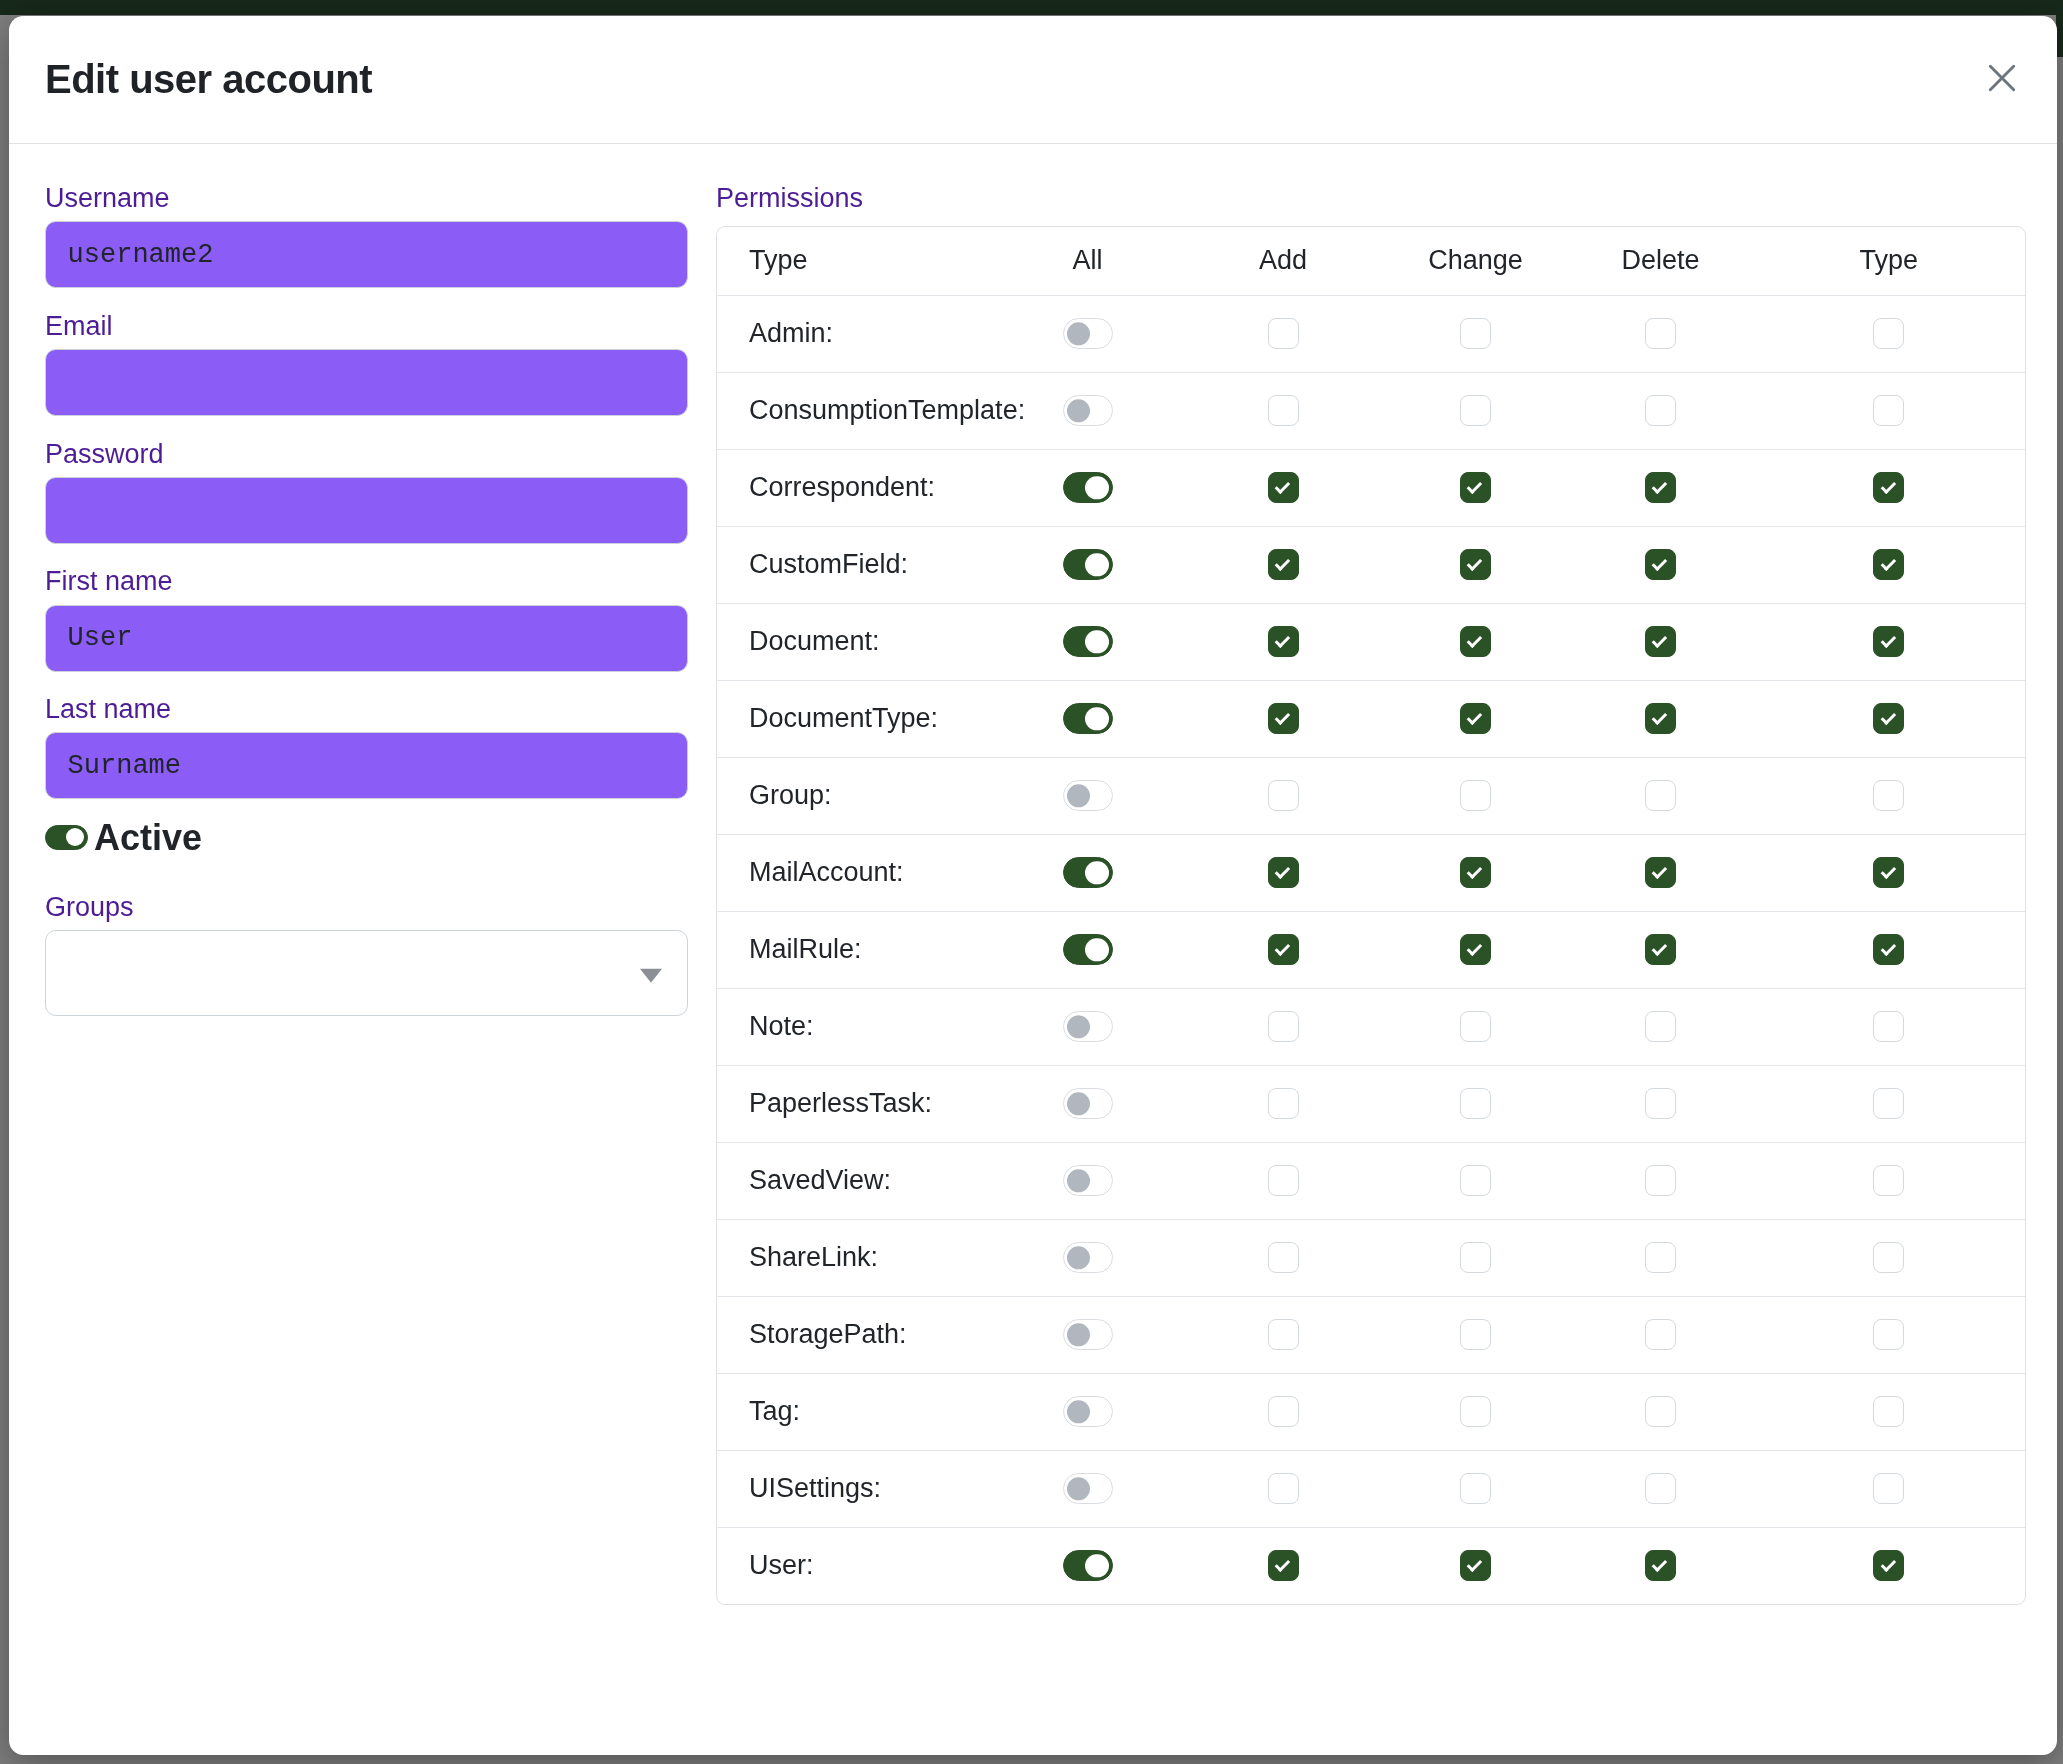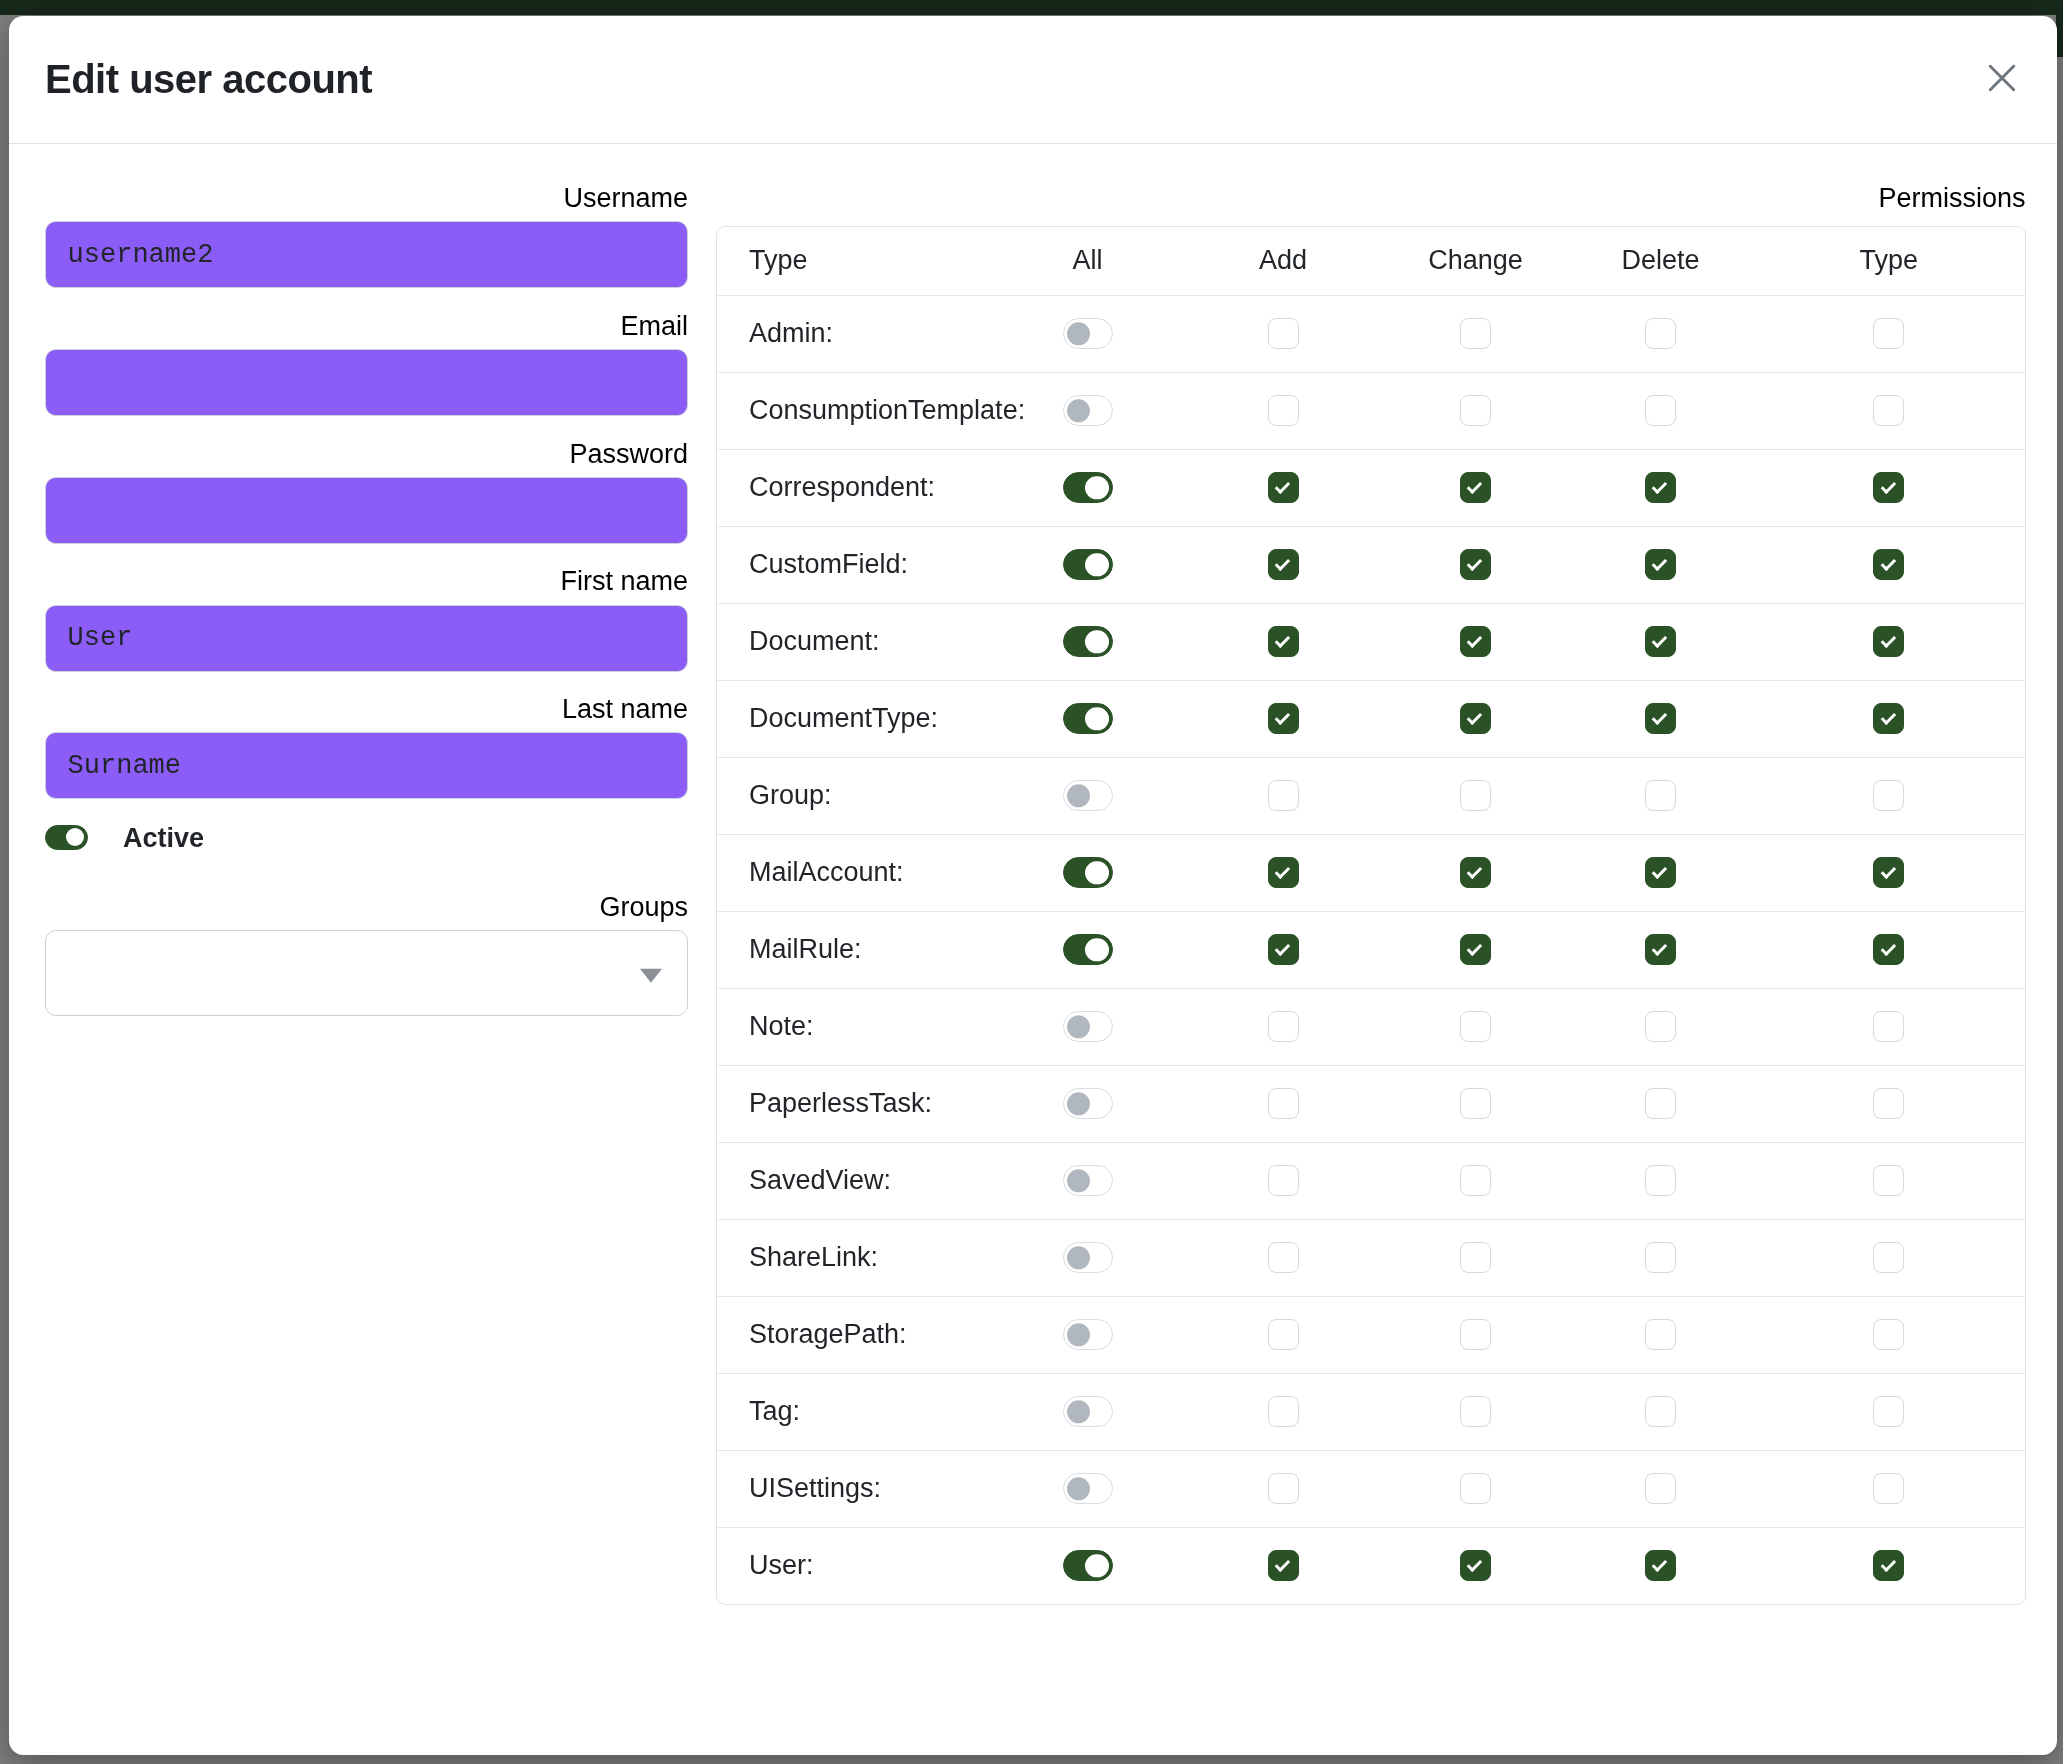--- a/index.html
+++ b/index.html
@@ -27,21 +27,21 @@
     display:flex; align-items:center; justify-content:space-between;
     padding:0 34px 0 36px;
   }
   .modal-title { font-size:40px; font-weight:600; letter-spacing:-0.5px; color:#1f2328; }
   .close-btn { width:43px; height:43px; border:none; background:transparent; cursor:pointer; display:flex; align-items:center; justify-content:center; }
 
   .modal-body { flex:1 1 auto; display:flex; padding:38px 31.5px 0 36px; gap:28px; }
   .left-col { width:643px; flex:0 0 auto; }
   .right-col { flex:1 1 auto; }
 
-  .field-label { font-size:27px; line-height:32px; margin-bottom:7.2px; color:#000000; display:block;text-align:right; }
+  .field-label { font-size:27px; line-height:32px; margin-bottom:7.2px; color:#4c1d95; display:block; }
   .text-input {
     display:block; width:100%; height:67px; margin-bottom:21.6px;
     border:1.4px solid #cbd2d8; border-radius:10.8px;
     font-family:Liberation Mono, monospace; font-size:27px; color:#212529;
     padding:0 21.6px; background:#8b5cf6; outline:none;
   }
 
   
   .switch { position:relative; border-radius:899px; flex:0 0 auto; }
   .switch .knob { position:absolute; top:50%; transform:translateY(-50%); border-radius:50%; }
@@ -49,21 +49,21 @@
   .switch.sm .knob { width:18px; height:18px; }
   .switch.md { width:50px; height:31px; }
   .switch.md .knob { width:23.4px; height:23.4px; }
   .switch.off { background:#fff; border:1.8px solid #d9dde2; }
   .switch.off .knob { left:3.6px; background:#b1b7be; }
   .switch.on { background:var(--green); border:1.8px solid var(--green); }
   .switch.on .knob { right:2.7px; background:#ffffff; }
 
   .switch-row { display:flex; align-items:flex-start; margin-top:25px; }
   .switch-row .switch { margin-top:3.6px; }
-  .switch-row .switch-text { margin-left:35px; font-size:27px; line-height:34px; max-width:576px; }
+  .switch-row .switch-text { margin-left:6px; font-size:36px; line-height:34px; max-width:576px; }
   .switch-label-bold { font-weight:700; color:#212529; }
   .switch-hint { color:#6c757d; font-weight:400; }
 
   .groups-block { margin-top:36px; }
   .select-box {
     position:relative; width:100%; height:86px;
     border:1.4px solid #cbd2d8; border-radius:10.8px; background:#fff;
   }
   .select-caret {
     position:absolute; right:25px; top:50%; transform:translateY(-30%);

